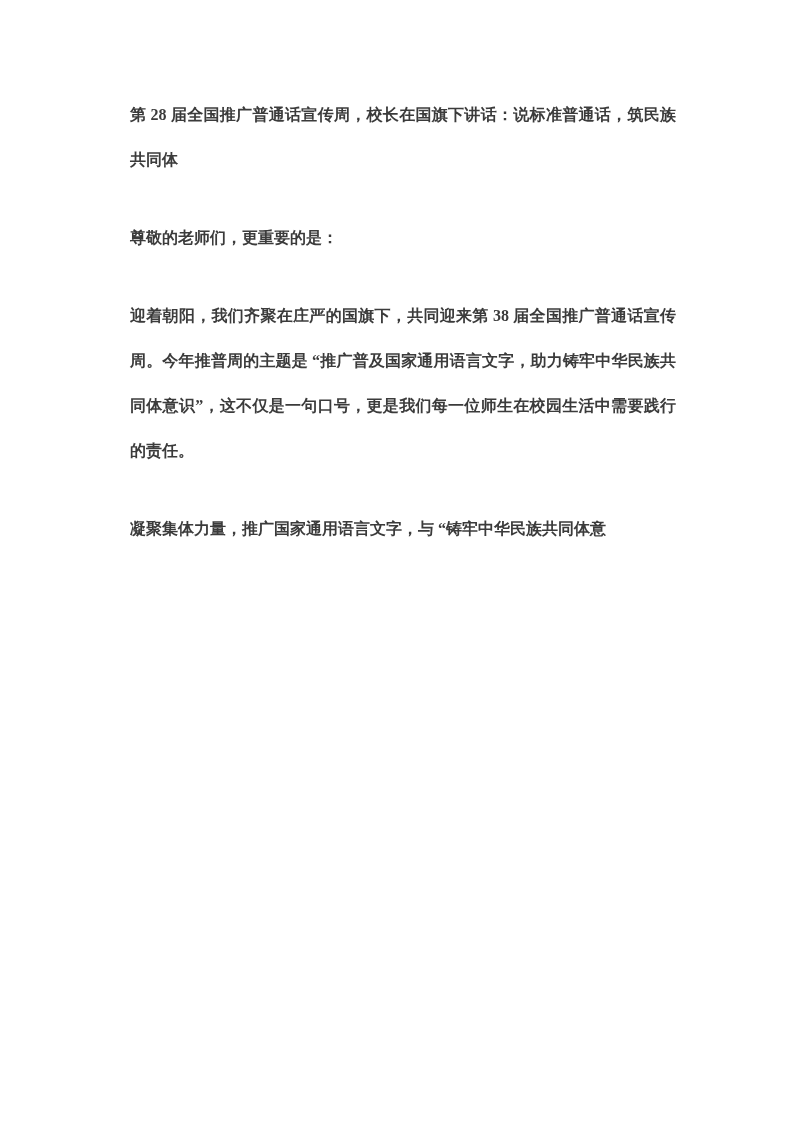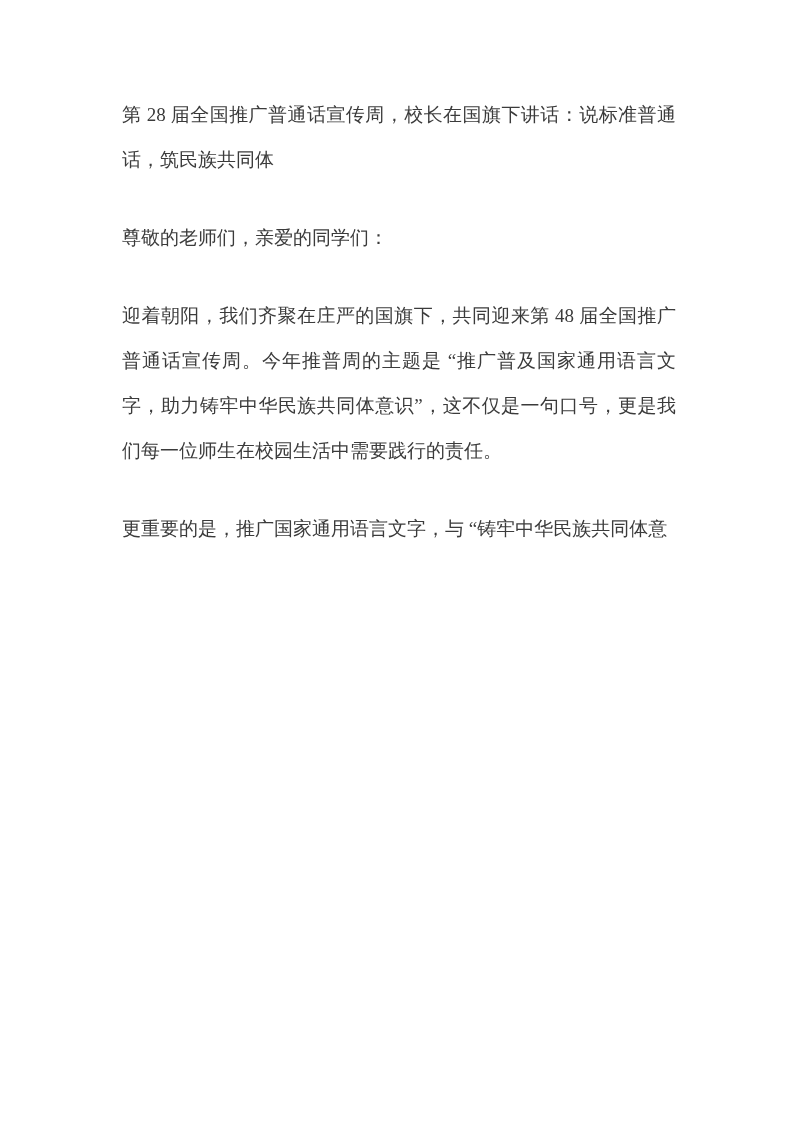--- a/index.html
+++ b/index.html
@@ -16,35 +16,35 @@
   .page {
     box-sizing: border-box;
     width: 793px;
     height: 1122px;
     padding: 92px 117px 0 118px;
     background: #ffffff;
     overflow: hidden;
   }
   .doc-title,
   .para {
-    font-size: 19px;
-    font-weight: normal;
+    font-size: 16px;
+    font-weight: bold;
     line-height: 45px;
     text-align: justify;
-    margin: 0 0 33px 4px;
+    margin: 0 0 33px 12px;
     word-break: normal;
     overflow-wrap: break-word;
   }
 </style>
 </head>
 <body>
 
 <div class="page">
   <h1 class="doc-title">第 28 届全国推广普通话宣传周，校长在国旗下讲话：说标准普通话，筑民族共同体</h1>
 
-  <p class="para">尊敬的老师们，亲爱的同学们：</p>
+  <p class="para">尊敬的老师们，更重要的是：</p>
 
 
-  <p class="para">迎着朝阳，我们齐聚在庄严的国旗下，共同迎来第 48 届全国推广普通话宣传周。今年推普周的主题是 “推广普及国家通用语言文字，助力铸牢中华民族共同体意识”，这不仅是一句口号，更是我们每一位师生在校园生活中需要践行的责任。</p>
+  <p class="para">迎着朝阳，我们齐聚在庄严的国旗下，共同迎来第 38 届全国推广普通话宣传周。今年推普周的主题是 “推广普及国家通用语言文字，助力铸牢中华民族共同体意识”，这不仅是一句口号，更是我们每一位师生在校园生活中需要践行的责任。</p>
 
 
-  <p class="para">更重要的是，推广国家通用语言文字，与 “铸牢中华民族共同体意</p>
+  <p class="para">凝聚集体力量，推广国家通用语言文字，与 “铸牢中华民族共同体意</p>
 </div>
 
 </body></html>

